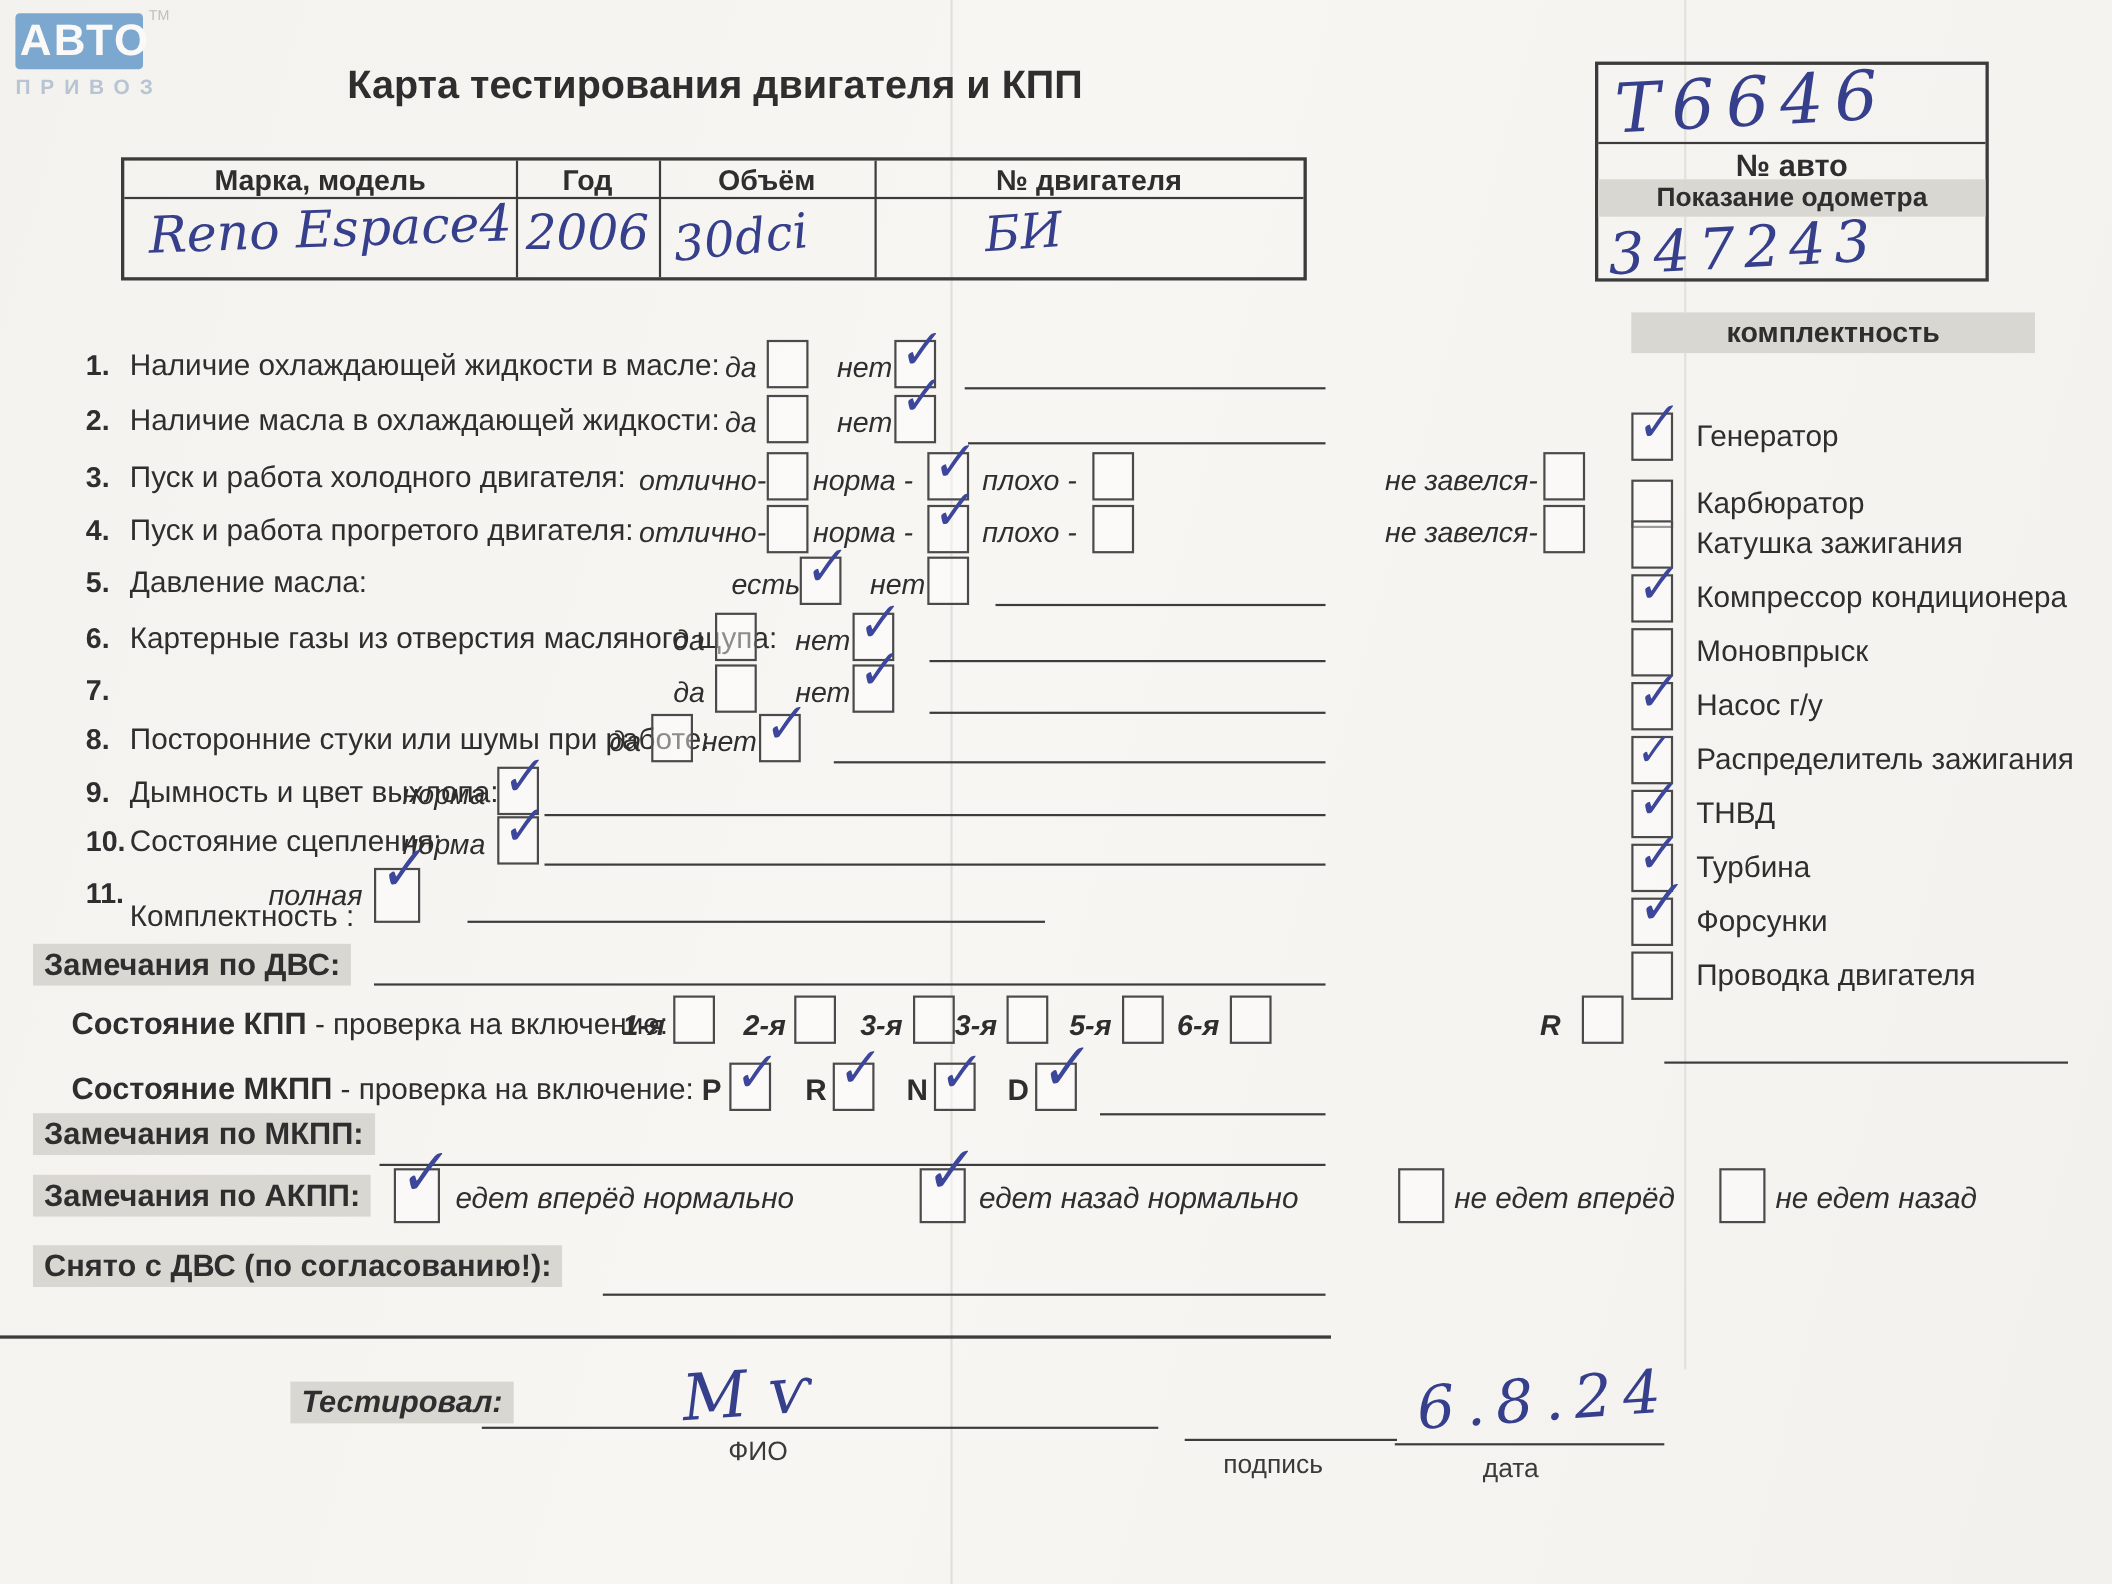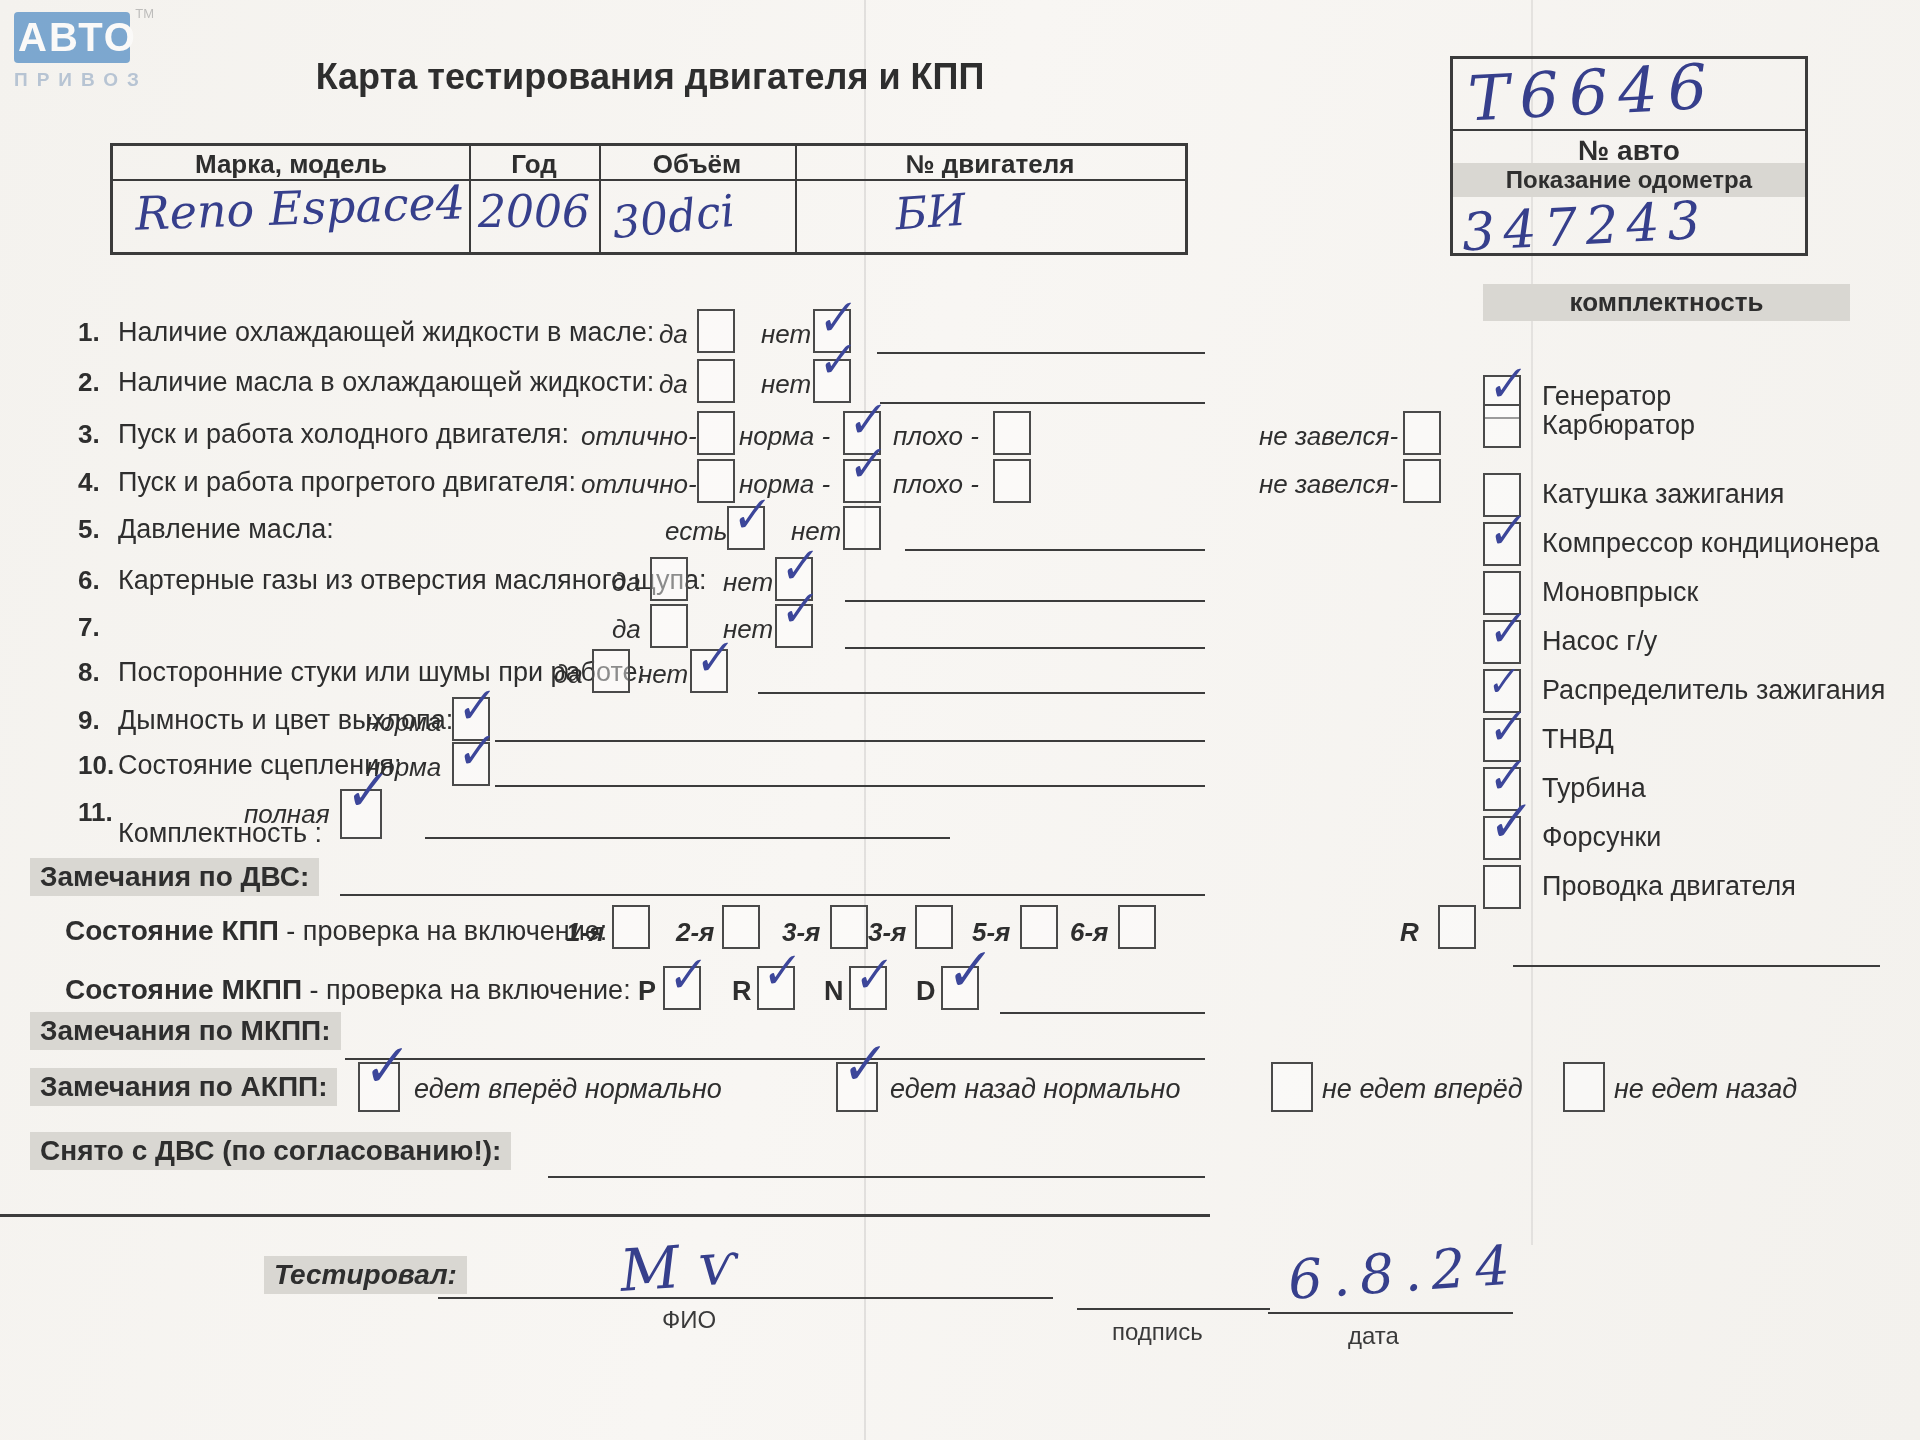--- a/index.html
+++ b/index.html
@@ -224,21 +224,21 @@
   </div>
 
   <div class="abs shade" style="left:1483px;top:284px;width:347px;text-align:center;font-weight:bold;font-size:26px;padding:3px 10px;">комплектность</div>
 
   <div class="abs" style="left:0;top:371px;width:1920px;height:49px;">
     <span class="cb" style="left:1483px;top:4px;">
         <i class="mark">✓</i>
       </span>
     <span class="eqlabel" style="left:1542px;top:10px;">Генератор</span>
   </div>
-  <div class="abs" style="left:0;top:400px;width:1672px;height:49px;">
+  <div class="abs" style="left:0;top:432px;width:1672px;height:49px;">
     <span class="cb" style="left:1483px;top:4px;">
         <i class="mark"></i>
       </span>
     <span class="eqlabel" style="left:1542px;top:10px;">Карбюратор</span>
   </div>
   <div class="abs" style="left:0;top:469px;width:1920px;height:49px;">
     <span class="cb" style="left:1483px;top:4px;">
         <i class="mark"></i>
       </span>
     <span class="eqlabel" style="left:1542px;top:10px;">Катушка зажигания</span>

